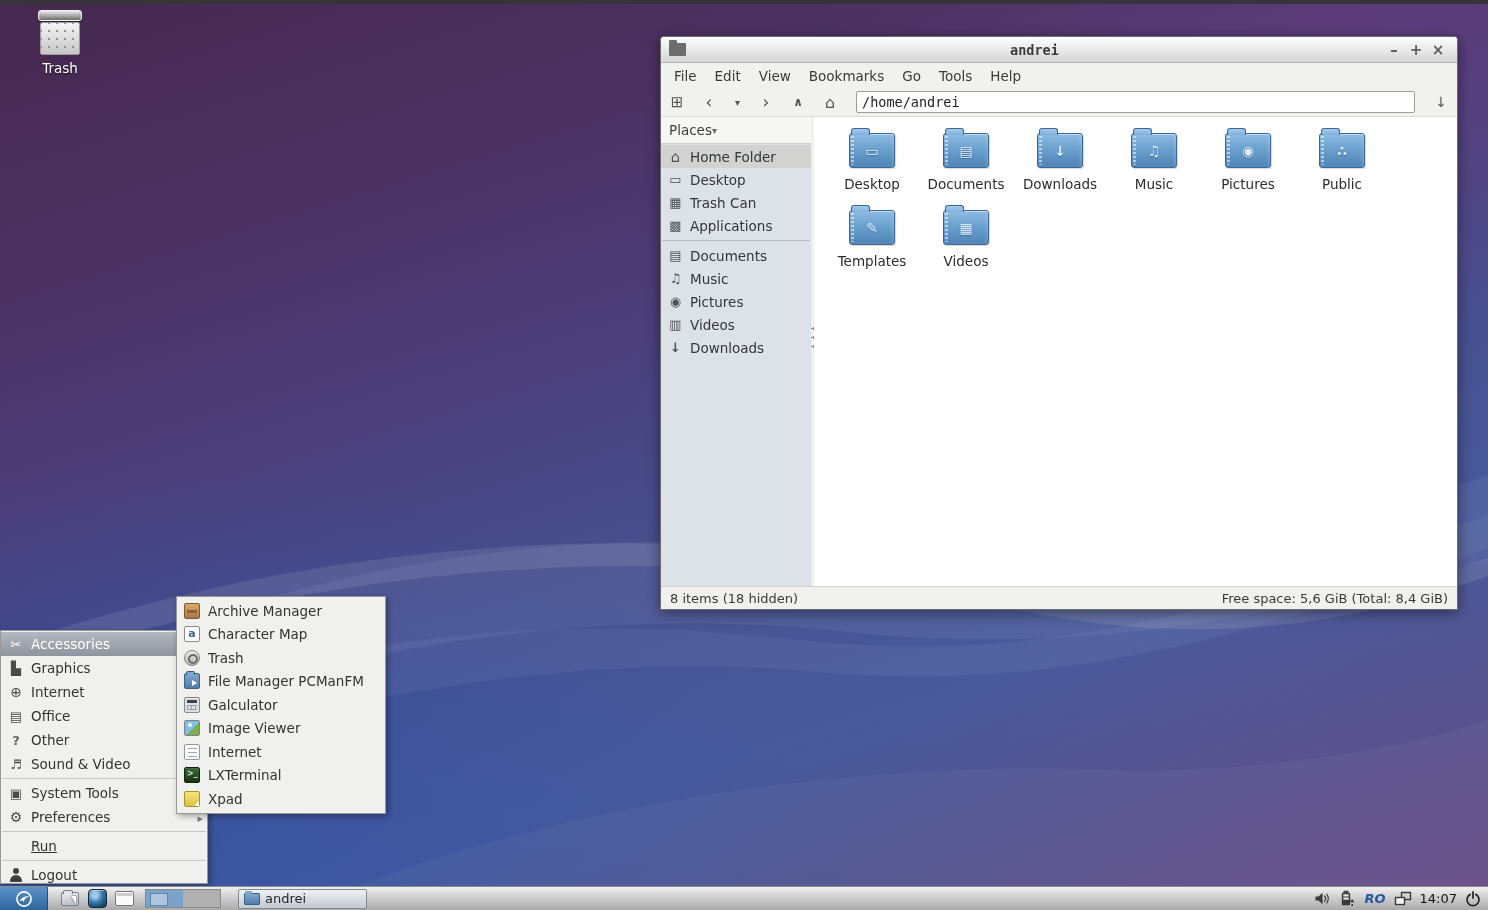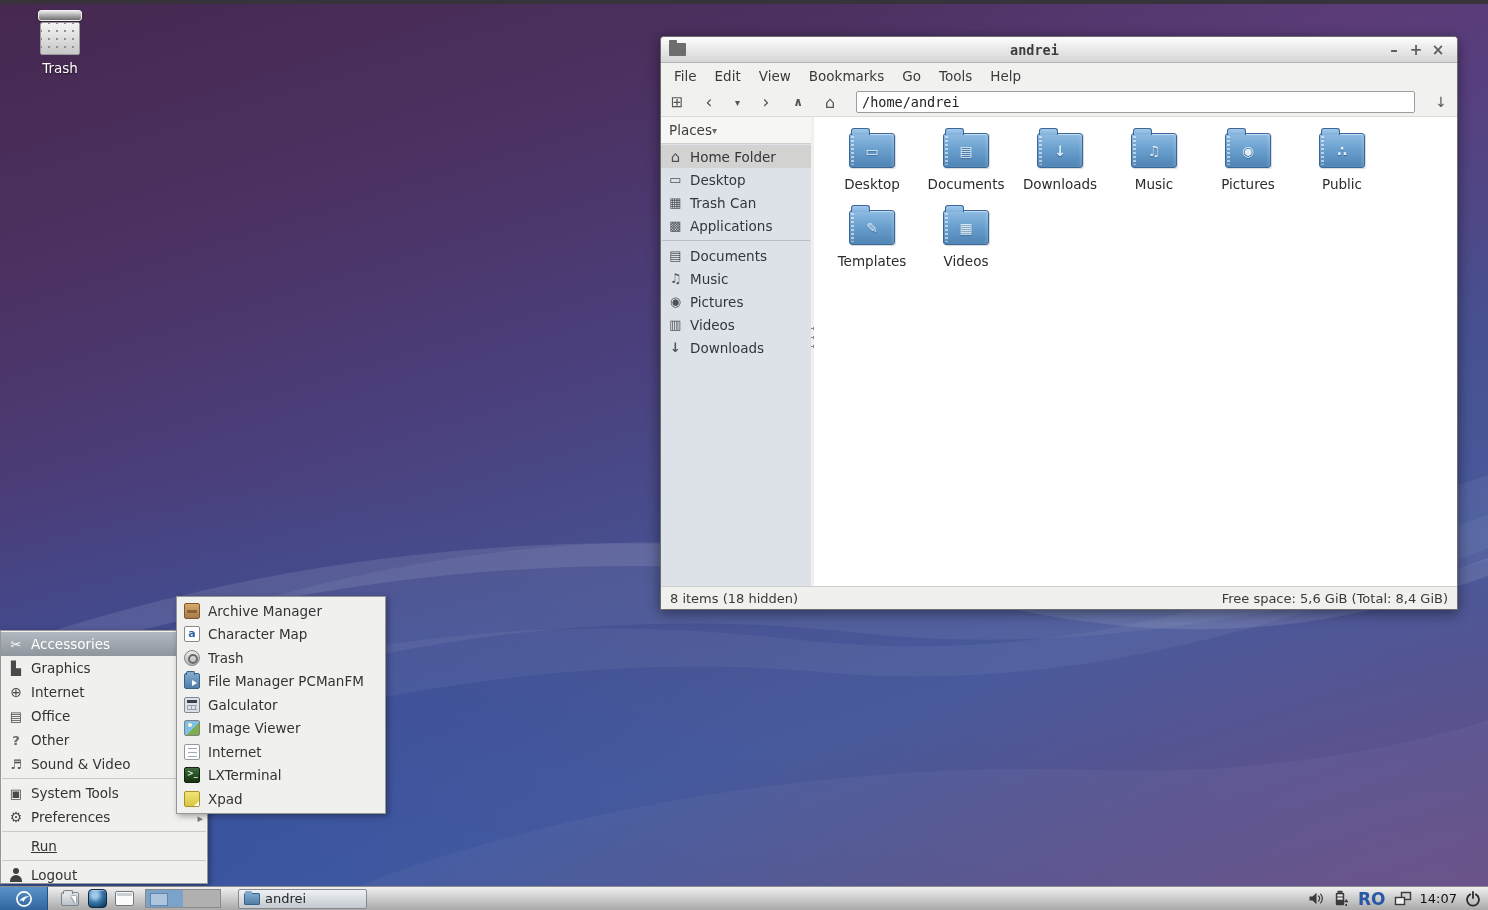--- a/index.html
+++ b/index.html
@@ -186,21 +186,21 @@
   .pager { display:flex; margin-left:8px; border:1px solid #8a8a8a; height:19px; flex:none; }
   .pcell { width:37px; height:17px; background:#b0b0b0; }
   .pcell.active { background:#7ba3c9; position:relative; }
   .pcell.active::before { content:""; position:absolute; left:4px; top:3px; width:16px; height:11px; background:#adc6dd; border:1px solid #5d87ad; }
   .taskbtn { margin-left:17px; width:129px; height:20px; display:flex; align-items:center; gap:5px; padding:0 5px; flex:none;
     background:linear-gradient(180deg,#eef1f4,#c3c9cf); border:1px solid #858a90; border-radius:2px; cursor:default; }
   .taskbtn .tb-minifolder { width:16px; height:12px; position:relative; background:linear-gradient(180deg,#7fa8cc,#507ea8); border:1px solid #3a6287; border-radius:1px; flex:none;}
   .taskbtn .tb-minifolder::before { content:""; position:absolute; top:-3px; left:0; width:7px; height:3px; background:#7fa8cc; border-radius:1px 1px 0 0; }
   .taskbtn .tlabel { font-size:13px; color:#24262a; }
   .tray { margin-left:auto; display:flex; align-items:center; gap:8px; padding-right:7px; }
-  .kbd-layout { color:#2857a4; font-weight:bold; font-size:17px; }
+  .kbd-layout { color:#2857a4; font-weight:bold; font-size:13px;font-style:italic; }
   .clock { color:#111; font-size:13px; }
   .trayicon { display:flex; align-items:center; }
 </style>
 </head>
 <body>
 
 <div class="desktop">
   <div class="top-strip"></div>
 
   <svg class="swirls" width="1488" height="910" viewBox="0 0 1488 910">

